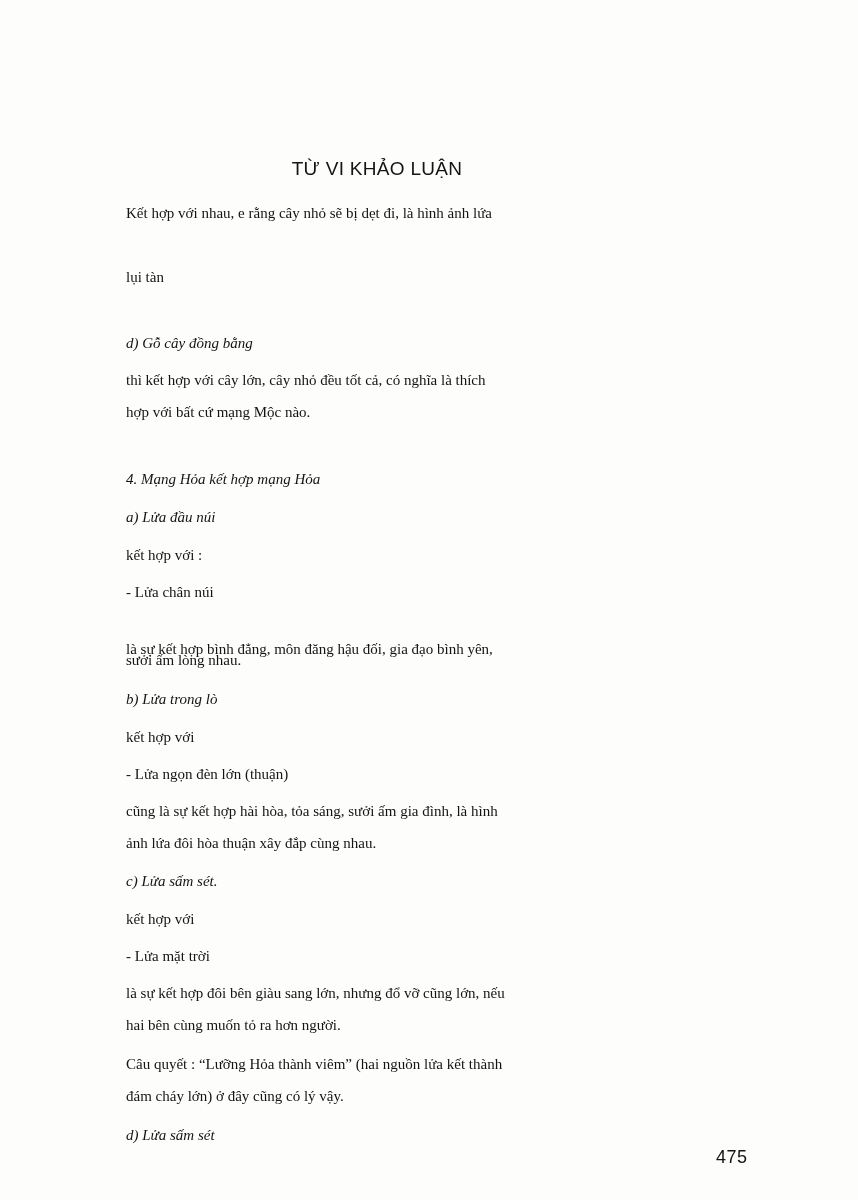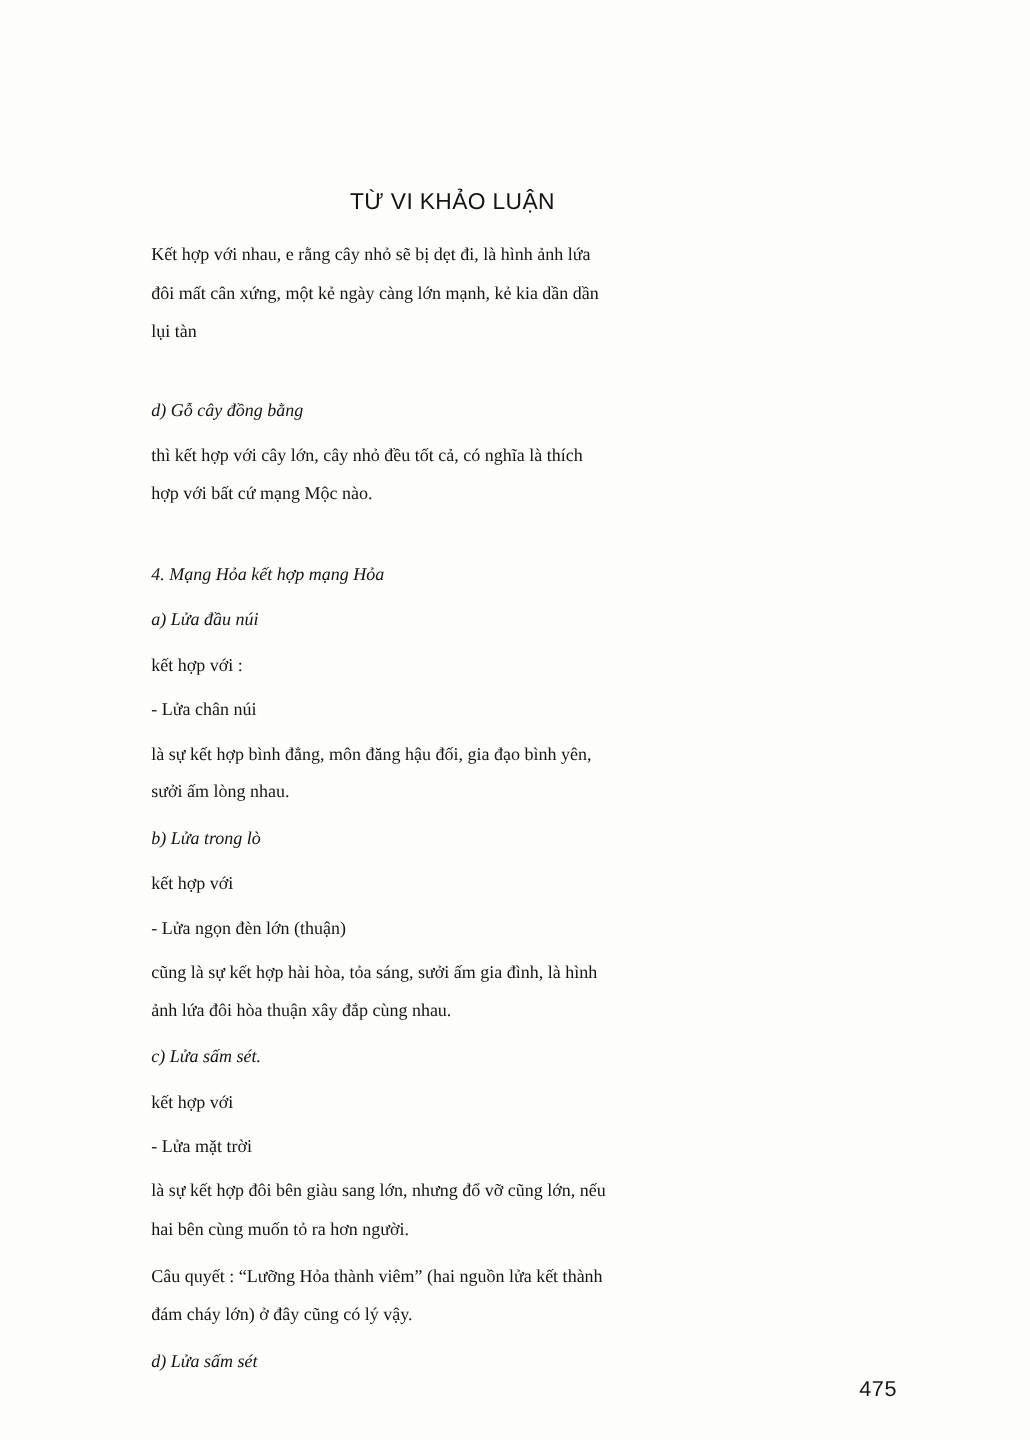--- a/index.html
+++ b/index.html
@@ -49,32 +49,31 @@
       letter-spacing: 0.5px;
     }
   </style>
 </head>
 <body>
 
 <div class="page">
   <div class="running-header">TỪ VI KHẢO LUẬN</div>
 
   <div class="line" style="top:206px;">Kết hợp với nhau, e rằng cây nhỏ sẽ bị dẹt đi, là hình ảnh lứa</div>
-  <div class="line" style="top:238px;">đôi mất cân xứng, một kẻ ngày càng lớn mạnh, kẻ kia dần dần</div>
   <div class="line" style="top:270px;">lụi tàn</div>
 
   <div class="line it" style="top:336px;">d) Gỗ cây đồng bằng</div>
   <div class="line" style="top:405px;">hợp với bất cứ mạng Mộc nào.</div>
   <div class="line" style="top:373px;">thì kết hợp với cây lớn, cây nhỏ đều tốt cả, có nghĩa là thích</div>
 
   <div class="line it" style="top:472px;text-align:right;">4. Mạng Hỏa kết hợp mạng Hỏa</div>
   <div class="line it" style="top:510px;">a) Lửa đầu núi</div>
   <div class="line" style="top:548px;">kết hợp với :</div>
   <div class="line" style="top:585px;">- Lửa chân núi</div>
-  <div class="line" style="top:622px;">là sự kết hợp bình đẳng, môn đăng hậu đối, gia đạo bình yên,</div>
+  <div class="line" style="top:642px;">là sự kết hợp bình đẳng, môn đăng hậu đối, gia đạo bình yên,</div>
   <div class="line" style="top:653px;">sưởi ấm lòng nhau.</div>
 
   <div class="line it" style="top:692px;">b) Lửa trong lò</div>
   <div class="line" style="top:730px;">kết hợp với</div>
   <div class="line" style="top:767px;">- Lửa ngọn đèn lớn (thuận)</div>
   <div class="line" style="top:804px;">cũng là sự kết hợp hài hòa, tỏa sáng, sưởi ấm gia đình, là hình</div>
   <div class="line" style="top:836px;">ảnh lứa đôi hòa thuận xây đắp cùng nhau.</div>
 
   <div class="line it" style="top:874px;">c) Lửa sấm sét.</div>
   <div class="line" style="top:912px;">kết hợp với</div>

